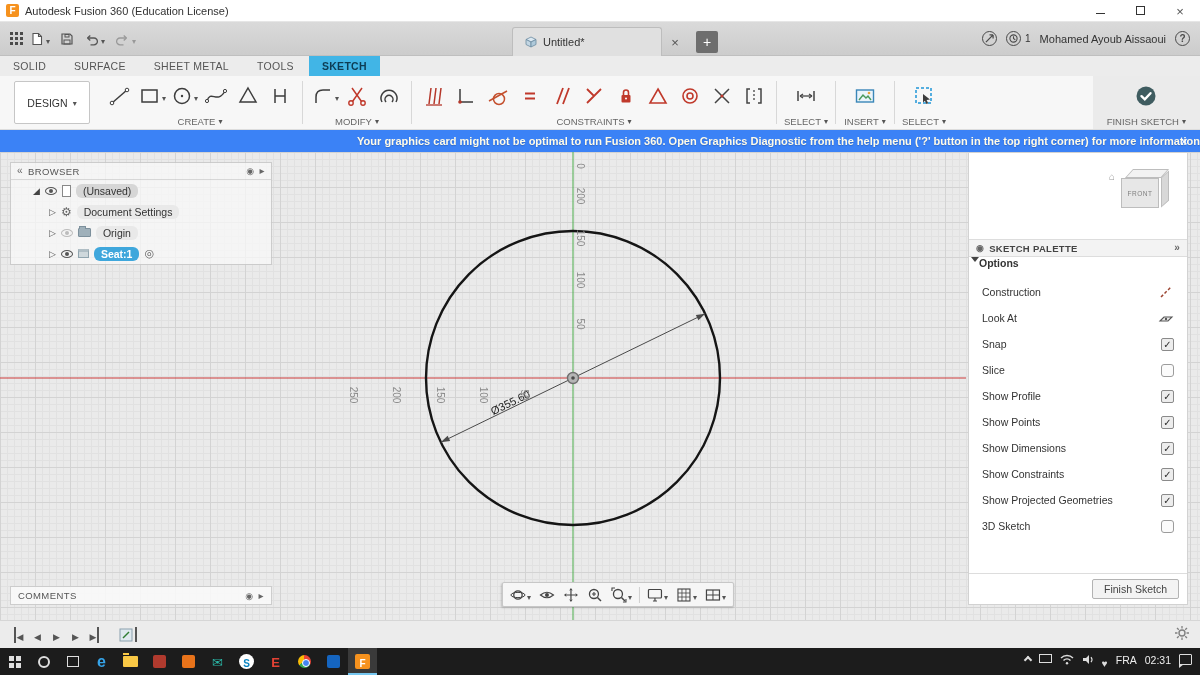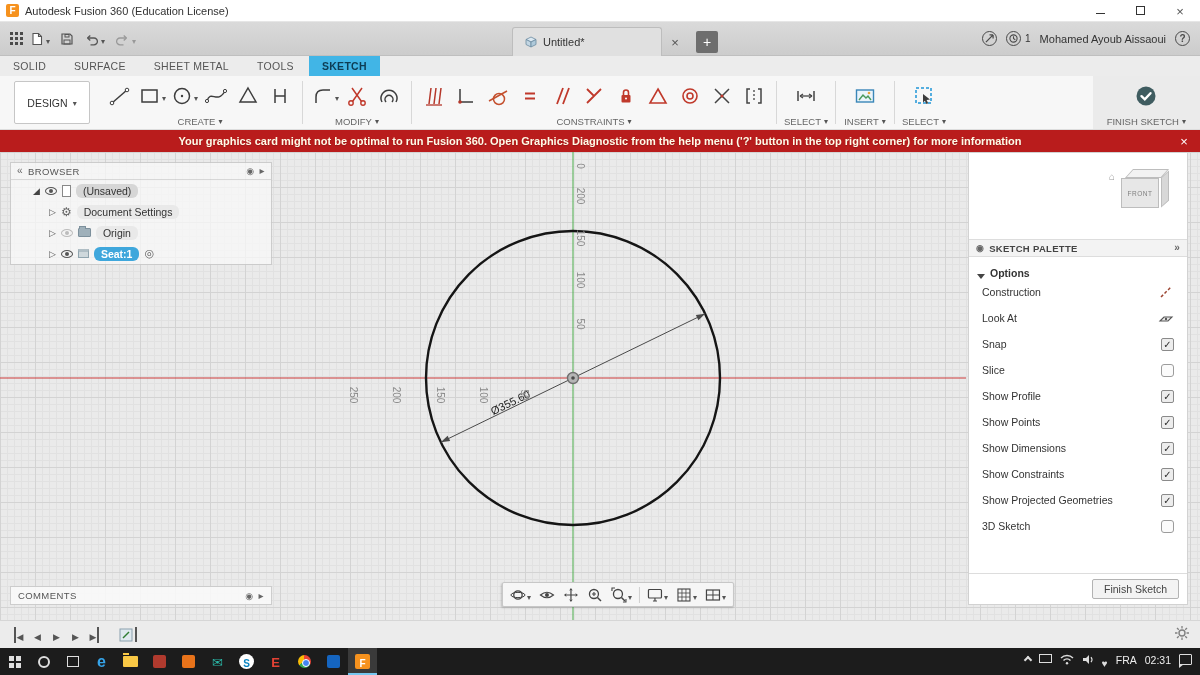--- a/index.html
+++ b/index.html
@@ -62,21 +62,21 @@
 .tgroup{display:flex;flex-direction:column;padding:2px 4px 0}
 .ticons{display:flex;align-items:center;height:36px}
 .tlabel{font-size:9.5px;color:#666;text-align:center;height:14px;display:flex;align-items:center;justify-content:center;gap:3px}
 .tsep{width:1px;background:#d8d8d8;margin:5px 2px}
 .tbtn{width:32px;height:34px;display:flex;align-items:center;justify-content:center}
 .tbtn svg{width:24px;height:24px;display:block}
 .fin{margin-left:auto;background:#ebebeb;padding:2px 14px 0}
 .smallgrp{min-width:54px}
 
 
-.banner{height:22px;background:#b91c1c;display:flex;align-items:center;justify-content:center;position:relative}
+.banner{height:22px;background:#3b82f6;display:flex;align-items:center;justify-content:flex-end;position:relative}
 .banner-text{font-size:11px;color:#fffbe8;font-weight:bold;text-shadow:0 1px 1px rgba(0,0,0,.18)}
 .banner-x{position:absolute;right:6px;top:0;width:20px;height:22px;display:flex;align-items:center;justify-content:center}
 
 
 .main{position:relative;height:468px;background-color:#eaeaea;overflow:hidden;
  background-image:
  linear-gradient(#d3d3d3 1px,transparent 1px),linear-gradient(90deg,#d3d3d3 1px,transparent 1px),
  linear-gradient(#e1e1e1 1px,transparent 1px),linear-gradient(90deg,#e1e1e1 1px,transparent 1px);
  background-size:35px 35px,35px 35px,7px 7px,7px 7px}
 .canvas-svg{position:absolute;left:0;top:0}
@@ -101,21 +101,21 @@
 
 .rightpanel{position:absolute;right:12px;top:0;width:220px;height:453px;background:#fff;border:1px solid #d2d2d2;display:flex;flex-direction:column}
 .vczone{height:86px;position:relative}
 .vc{position:absolute;right:16px;top:16px;width:50px;height:48px}
 .vc-top{position:absolute;left:8px;top:0;width:36px;height:9px;background:#f2f2f2;border:1px solid #bdbdbd;transform:skewX(-42deg)}
 .vc-front{position:absolute;left:0;top:9px;width:38px;height:30px;background:#e7e7e7;border:1px solid #bdbdbd;font-size:6.5px;color:#808080;display:flex;align-items:center;justify-content:center;letter-spacing:.5px}
 .vc-right{position:absolute;left:40px;top:5px;width:8px;height:30px;background:#d8d8d8;border:1px solid #bdbdbd;transform:skewY(-42deg)}
 .vc-home{position:absolute;left:-12px;top:-2px}
 .phead{height:18px;background:#f3f3f3;border-top:1px solid #ddd;border-bottom:1px solid #ddd;display:flex;align-items:center;font-size:9.5px;font-weight:bold;color:#444;padding:0 7px;gap:5px;letter-spacing:.3px}
 .phead .right{margin-left:auto}
-.psection{height:22px;display:flex;align-items:flex-end;font-size:10.5px;font-weight:bold;color:#333;padding:0 8px;gap:5px}
+.psection{height:22px;display:flex;align-items:flex-start;font-size:10.5px;font-weight:bold;color:#333;padding:0 2px;}
 .psection .tri{width:0;height:0;border-left:4px solid transparent;border-right:4px solid transparent;border-top:5px solid #444}
 .prow{height:26px;display:flex;align-items:center;font-size:10.5px;color:#333;padding:0 13px}
 .prow .ctrl{margin-left:auto;display:flex;align-items:center}
 .checkbox{width:13px;height:13px;border:1px solid #8a8a8a;background:#ededed;border-radius:2px;display:flex;align-items:center;justify-content:center;font-size:10px;color:#2e2e2e}
 .checkbox.on::after{content:"✓"}
 .checkbox:not(.on){background:#fbfbfb;border-radius:3px;border-color:#9c9c9c}
 .pfoot{margin-top:auto;border-top:1px solid #ddd;padding:5px 8px;display:flex;justify-content:flex-end}
 .finish-btn{border:1px solid #b3b3b3;background:#f3f3f3;font-size:10.5px;color:#444;padding:3px 11px;border-radius:2px}
 
 

